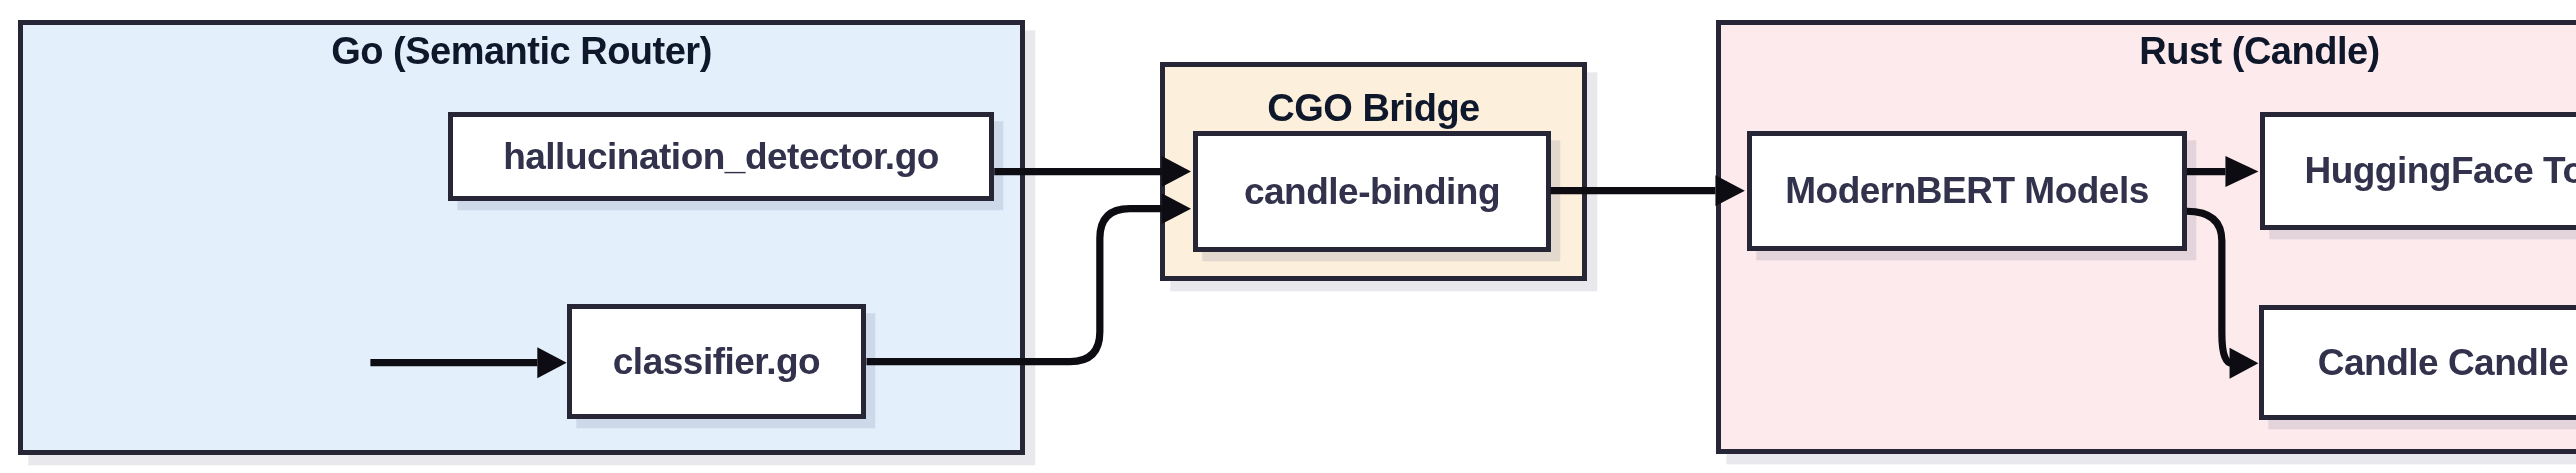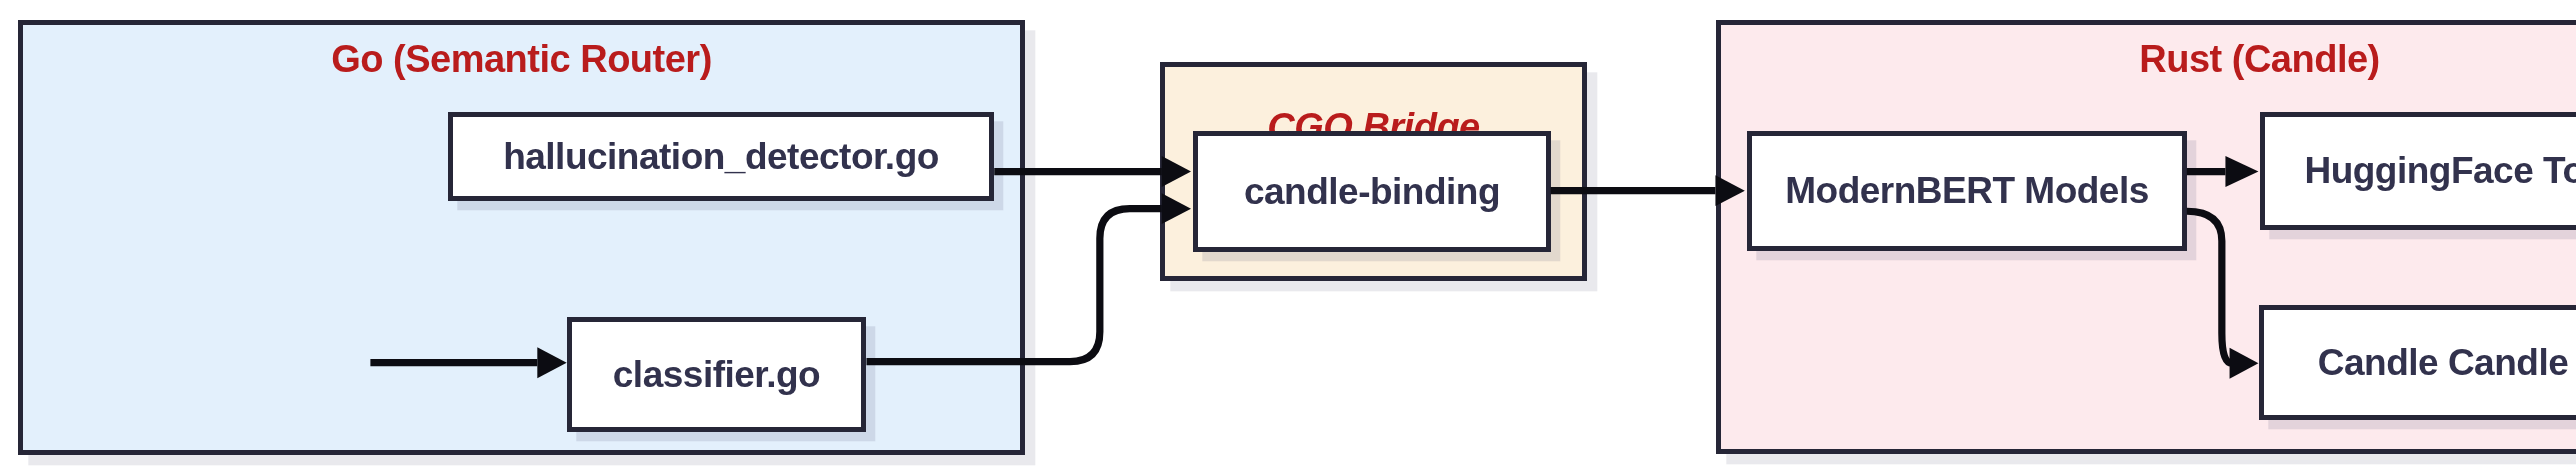--- a/index.html
+++ b/index.html
@@ -17,23 +17,22 @@
     border: 5.7px solid #262637;
     box-shadow: 10.3px 10.3px 0 rgba(70,70,110,0.12);
   }
   .container-box .container-title {
     position: absolute;
     left: 0; right: 0;
     text-align: center;
     font-size: 38px;
     font-weight: 700;
     letter-spacing: -0.5px;
-    color: #b91c1c;
+    color: #0f172a;
     white-space: nowrap;
-    margin-top: 8px;
   }
   .node {
     position: absolute;
     box-sizing: border-box;
     background: #ffffff;
     border: 5.7px solid #262637;
     box-shadow: 9.3px 9.3px 0 rgba(70,70,110,0.14);
     display: flex;
     align-items: center;
     justify-content: center;
@@ -43,25 +42,25 @@
     font-weight: 700;
     letter-spacing: -0.5px;
     color: #32324d;
     white-space: nowrap;
   }
   
   #c-go   { left: 18px;   top: 19.6px;  width: 1007px; height: 435px; background: #e3f0fc; }
   #c-cgo  { left: 1160px; top: 62px; width: 427px;  height: 219px; background: #fcf0dd; }
   #c-rust { left: 1716px; top: 19.6px;  width: 1087px; height: 434px; background: #fdeaed; }
   #c-go .container-title   { top: 5.2px; }
-  #c-cgo .container-title  { top: 31px; font-style: italic; }
+  #c-cgo .container-title  { top: 20px; }
   #c-rust .container-title { top: 5.2px; }
   
   #n-http  { left: 50px;   top: 305px; width: 320px;  height: 115px; }
-  #n-clf   { left: 567px; top: 304px; width: 299px;  height: 115px; margin-top: 13px; }
+  #n-clf   { left: 567px; top: 304px; width: 299px;  height: 115px; }
   #n-hal   { left: 448px;  top: 112px; width: 546px; height: 89px; }
   #n-cb    { left: 1193px; top: 131px; width: 358px;  height: 121px; }
   #n-mb    { left: 1747px; top: 131px; width: 440px;  height: 120px; }
   #n-hf    { left: 2260px; top: 112px; width: 513px;  height: 118px; }
   #n-ct    { left: 2259px; top: 305px; width: 368px;  height: 115px; }
   .edges-layer {
     position: absolute;
     left: 0; top: 0;
     width: 2822px; height: 474px;
     pointer-events: none;

